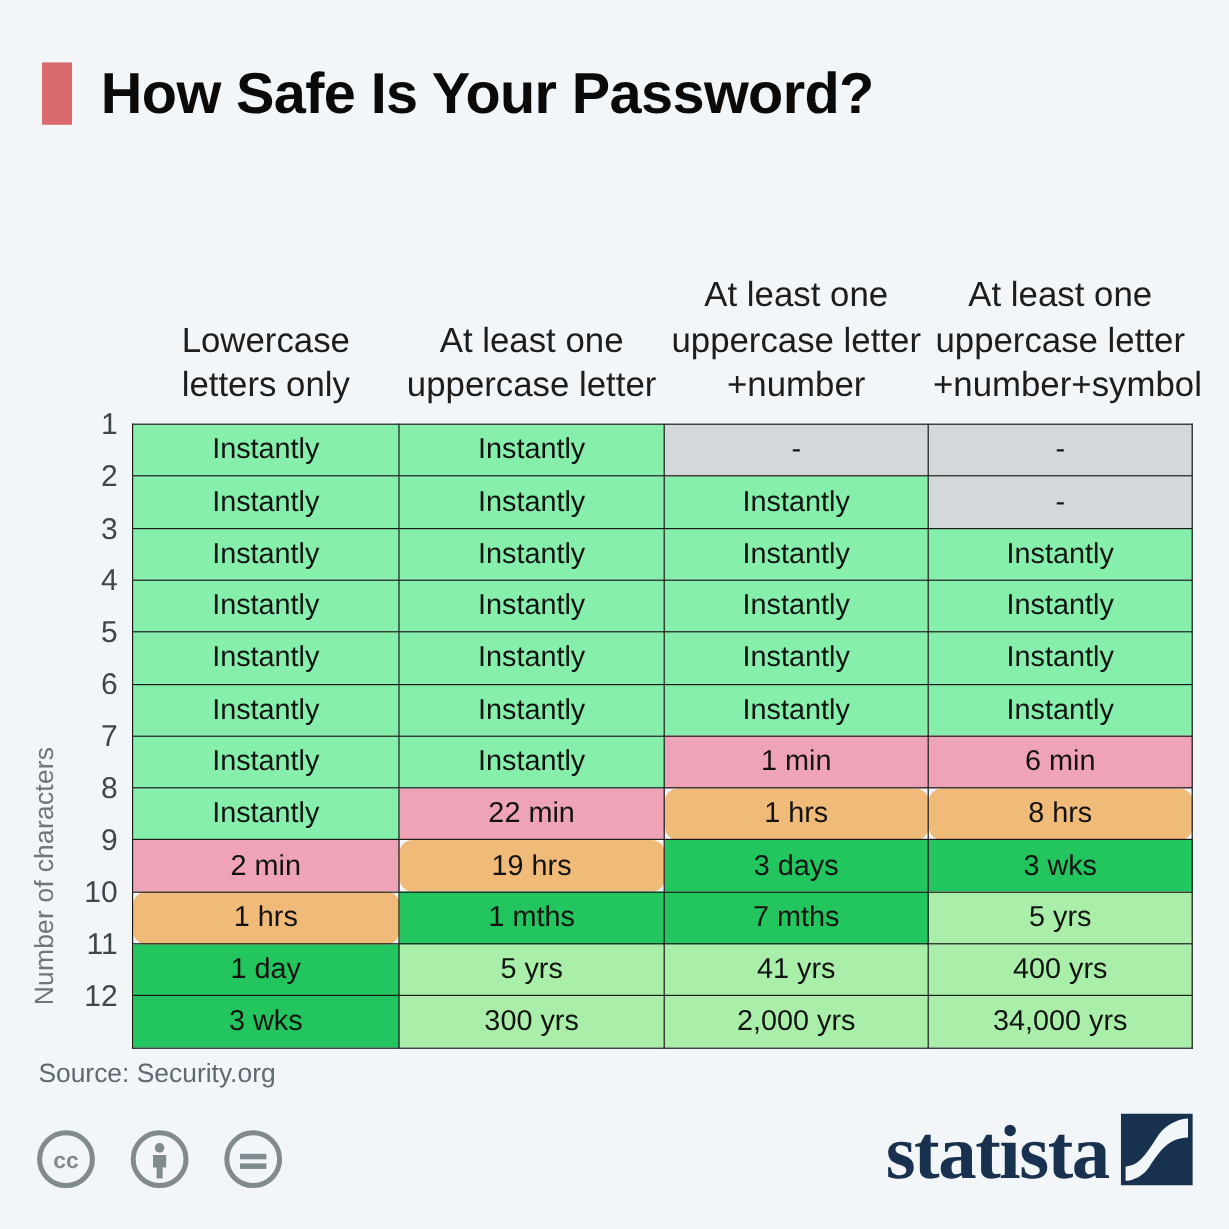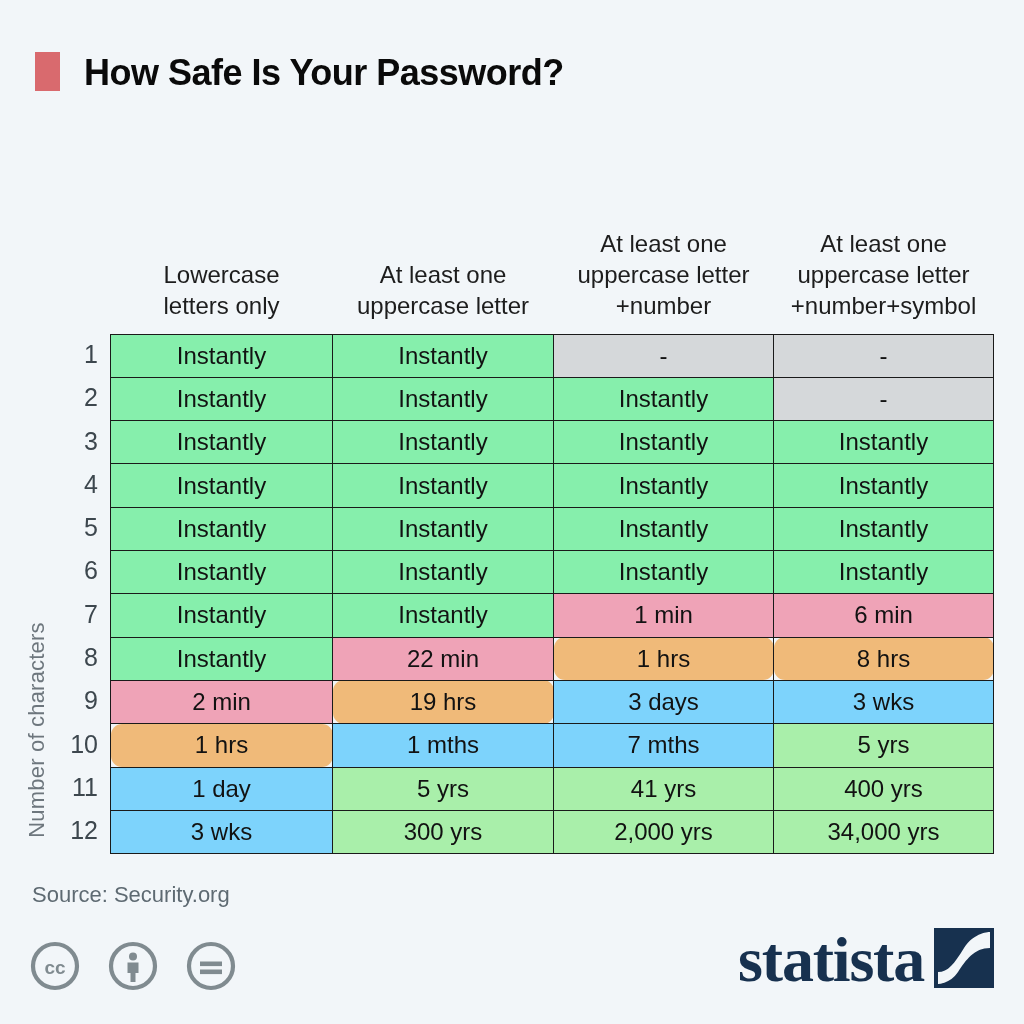--- a/index.html
+++ b/index.html
@@ -30,21 +30,21 @@
   #accent-bar {
     width: 25px;
     min-width: 25px;
     background: #d96a6e;
     margin-right: 24px;
   }
 
   #header-text { padding-top: 2px; }
 
   #title {
-    font-size: 36px;
+    font-size: 48px;
     font-weight: bold;
     letter-spacing: -0.5px;
     line-height: 1.04;
     color: #0a0a0a;
     white-space: nowrap;
   }
 
   #subtitle {
     margin-top: 16px;
     font-size: 27.5px;
@@ -83,21 +83,21 @@
     table-layout: fixed;
   }
 
   table#matrix col.c0 { width: 222px; }
   table#matrix col.c1 { width: 221px; }
   table#matrix col.c2 { width: 220px; }
   table#matrix col.c3 { width: 220px; }
 
   #matrix thead th {
     font-weight: normal;
-    font-size: 24px;
+    font-size: 29px;
     line-height: 1.3;
     color: #1d1d1d;
     vertical-align: bottom;
     padding: 0 4px 12px 4px;
     height: 105px;
     border: none;
     background: transparent;
   }
 
   #matrix tbody td {
@@ -124,21 +124,21 @@
     line-height: 43.3px;
     text-align: right;
     font-size: 25px;
     color: #3d474e;
   }
 
   
   .c-red    { background: #86efac; }
   .c-pink   { background: #efa3b7; }
   .c-orange { background: #f0ba79; border-radius: 11px; }
-  .c-yellow { background: #7dd3fc; }
+  .c-yellow { background: #22c55e; }
   .c-green  { background: #a9efaa; }
   .c-gray   { background: #d5d8da; }
 
   
   #source {
     position: absolute;
     left: 32px;
     top: 882px;
     font-size: 22px;
     color: #5e6a72;

